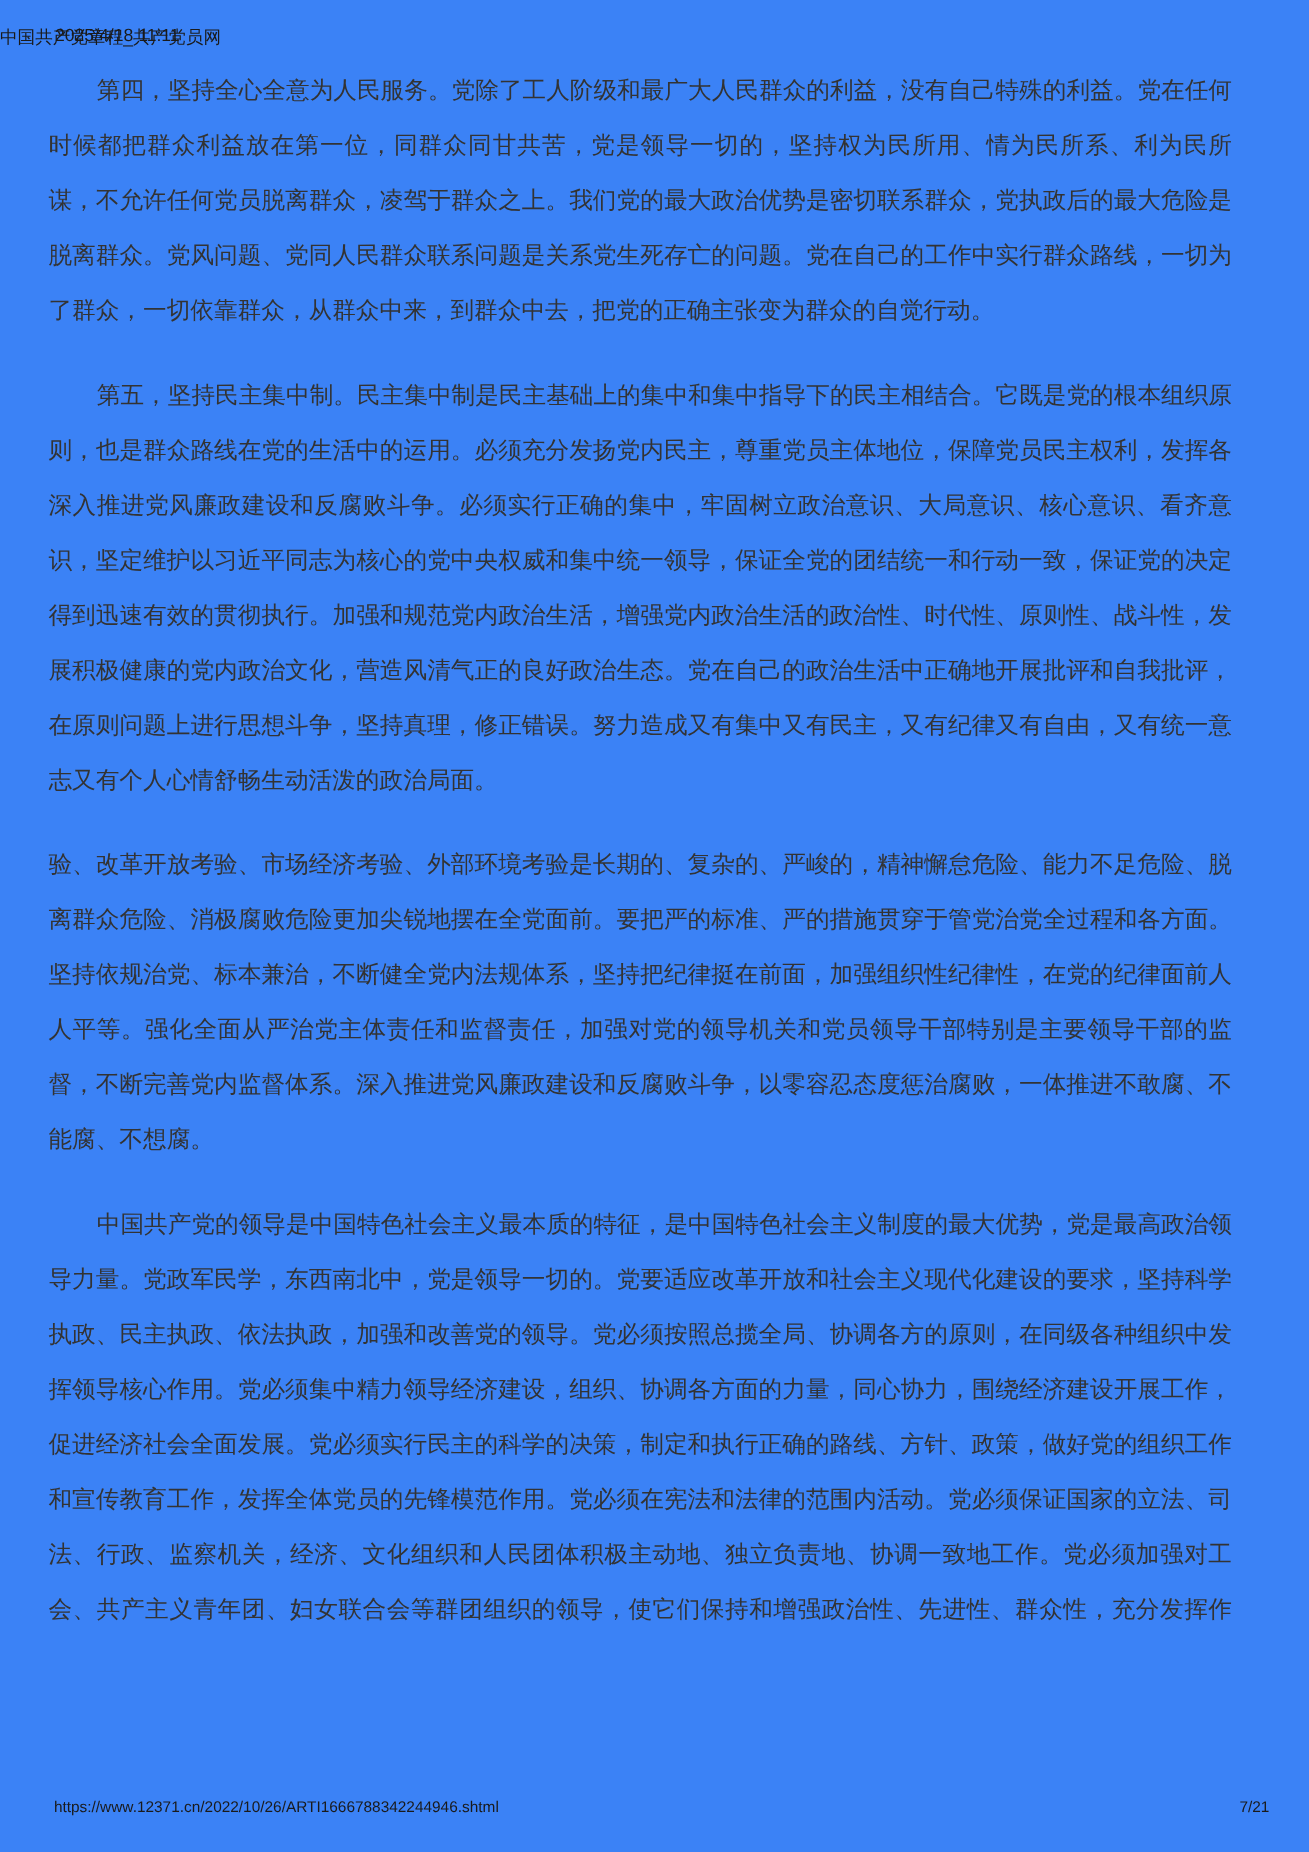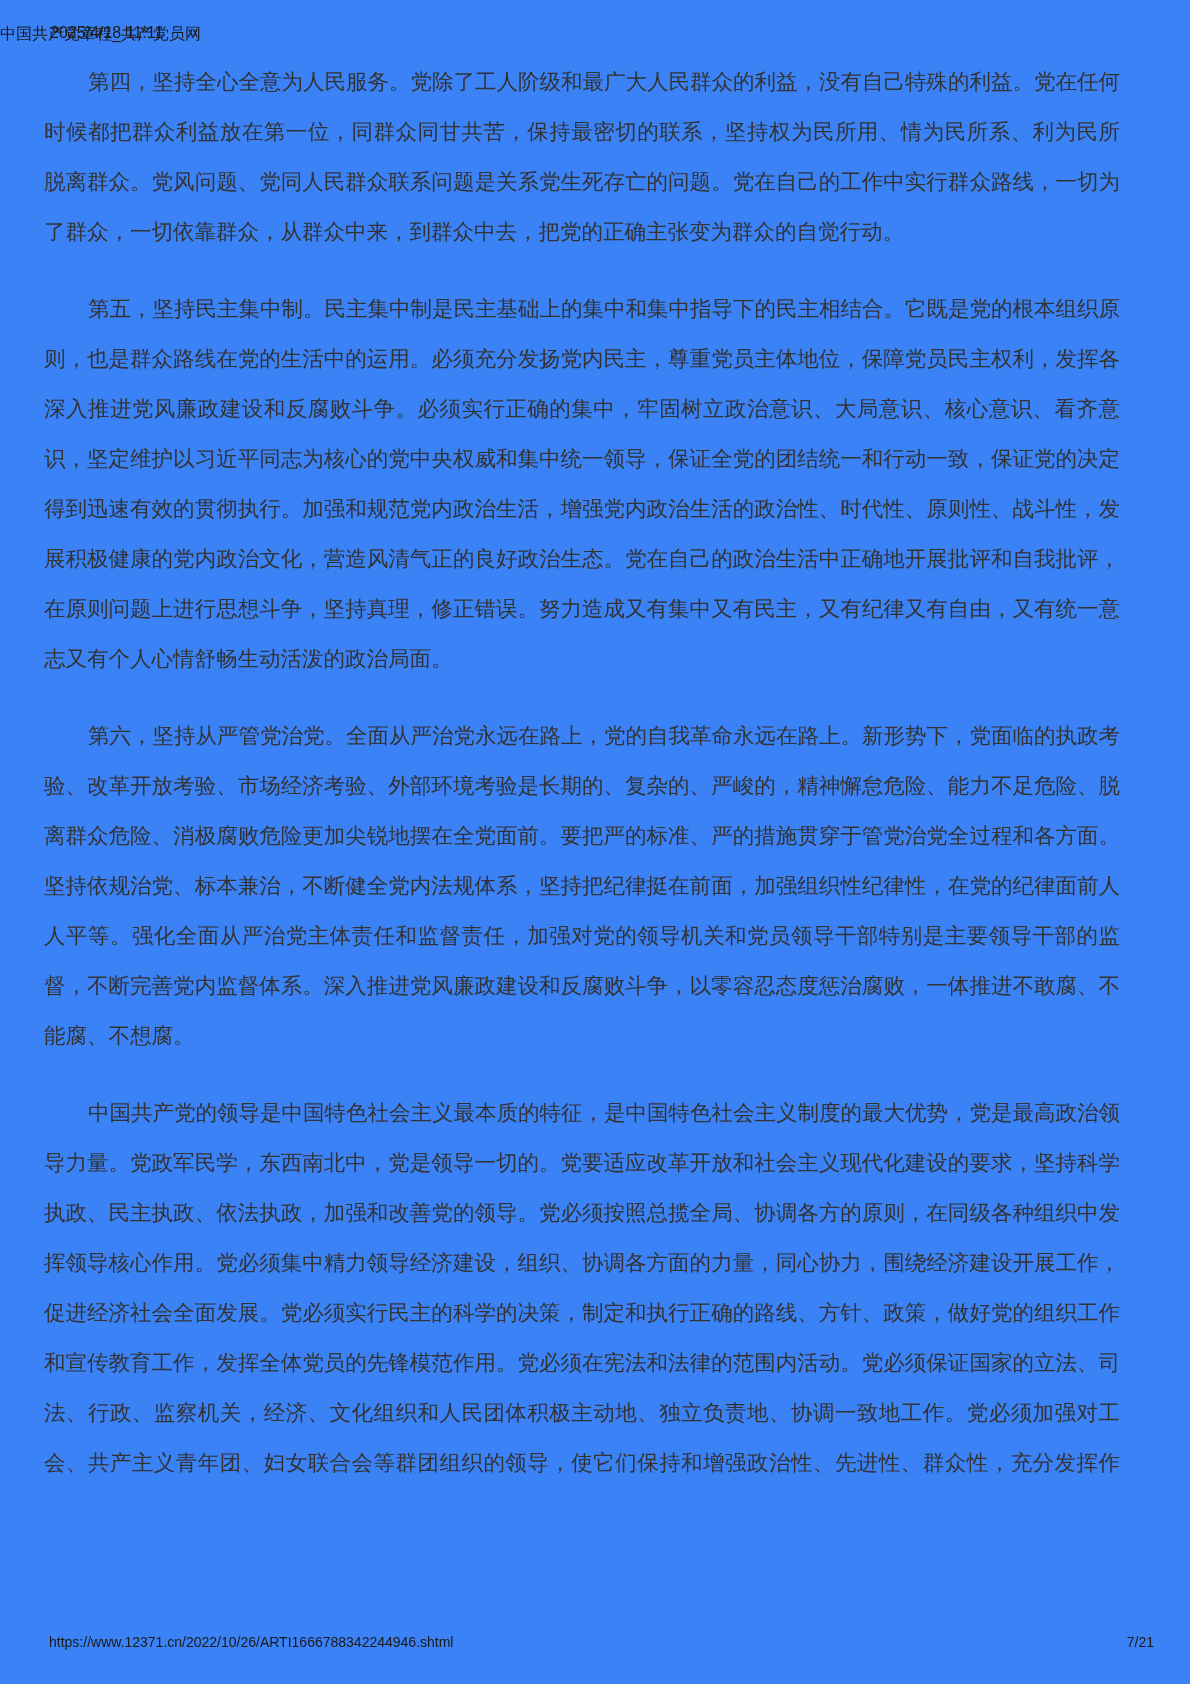--- a/index.html
+++ b/index.html
@@ -97,38 +97,38 @@
 
   <div class="print-header">
     <span class="datetime">2025/4/18 11:11</span>
     <span class="doc-title">中国共产党章程_共产党员网</span>
   </div>
 
   <div class="content">
 
     <div class="para">
       <div class="line first fill">第四，坚持全心全意为人民服务。党除了工人阶级和最广大人民群众的利益，没有自己特殊的利益。党在任何</div>
-      <div class="line fill">时候都把群众利益放在第一位，同群众同甘共苦，保持最密切的联系，坚持权为民所用、情为民所系、利为民所</div>
+      <div class="line fill">时候都把群众利益放在第一位，同群众同甘共苦，党是领导一切的，坚持权为民所用、情为民所系、利为民所</div>
+      <div class="line fill">谋，不允许任何党员脱离群众，凌驾于群众之上。我们党的最大政治优势是密切联系群众，党执政后的最大危险是</div>
       <div class="line fill">脱离群众。党风问题、党同人民群众联系问题是关系党生死存亡的问题。党在自己的工作中实行群众路线，一切为</div>
       <div class="line end">了群众，一切依靠群众，从群众中来，到群众中去，把党的正确主张变为群众的自觉行动。</div>
     </div>
 
     <div class="para">
       <div class="line first fill">第五，坚持民主集中制。民主集中制是民主基础上的集中和集中指导下的民主相结合。它既是党的根本组织原</div>
       <div class="line fill">则，也是群众路线在党的生活中的运用。必须充分发扬党内民主，尊重党员主体地位，保障党员民主权利，发挥各</div>
       <div class="line fill">深入推进党风廉政建设和反腐败斗争。必须实行正确的集中，牢固树立政治意识、大局意识、核心意识、看齐意</div>
       <div class="line fill">识，坚定维护以习近平同志为核心的党中央权威和集中统一领导，保证全党的团结统一和行动一致，保证党的决定</div>
       <div class="line fill">得到迅速有效的贯彻执行。加强和规范党内政治生活，增强党内政治生活的政治性、时代性、原则性、战斗性，发</div>
       <div class="line fill">展积极健康的党内政治文化，营造风清气正的良好政治生态。党在自己的政治生活中正确地开展批评和自我批评，</div>
       <div class="line fill">在原则问题上进行思想斗争，坚持真理，修正错误。努力造成又有集中又有民主，又有纪律又有自由，又有统一意</div>
       <div class="line end">志又有个人心情舒畅生动活泼的政治局面。</div>
     </div>
 
     <div class="para">
-      <div class="line first fill">第六，坚持从严管党治党。全面从严治党永远在路上，党的自我革命永远在路上。新形势下，党面临的执政考</div>
       <div class="line fill">验、改革开放考验、市场经济考验、外部环境考验是长期的、复杂的、严峻的，精神懈怠危险、能力不足危险、脱</div>
       <div class="line fill">离群众危险、消极腐败危险更加尖锐地摆在全党面前。要把严的标准、严的措施贯穿于管党治党全过程和各方面。</div>
       <div class="line fill">坚持依规治党、标本兼治，不断健全党内法规体系，坚持把纪律挺在前面，加强组织性纪律性，在党的纪律面前人</div>
       <div class="line fill">人平等。强化全面从严治党主体责任和监督责任，加强对党的领导机关和党员领导干部特别是主要领导干部的监</div>
       <div class="line fill">督，不断完善党内监督体系。深入推进党风廉政建设和反腐败斗争，以零容忍态度惩治腐败，一体推进不敢腐、不</div>
       <div class="line end">能腐、不想腐。</div>
     </div>
 
     <div class="para">
       <div class="line first fill">中国共产党的领导是中国特色社会主义最本质的特征，是中国特色社会主义制度的最大优势，党是最高政治领</div>

